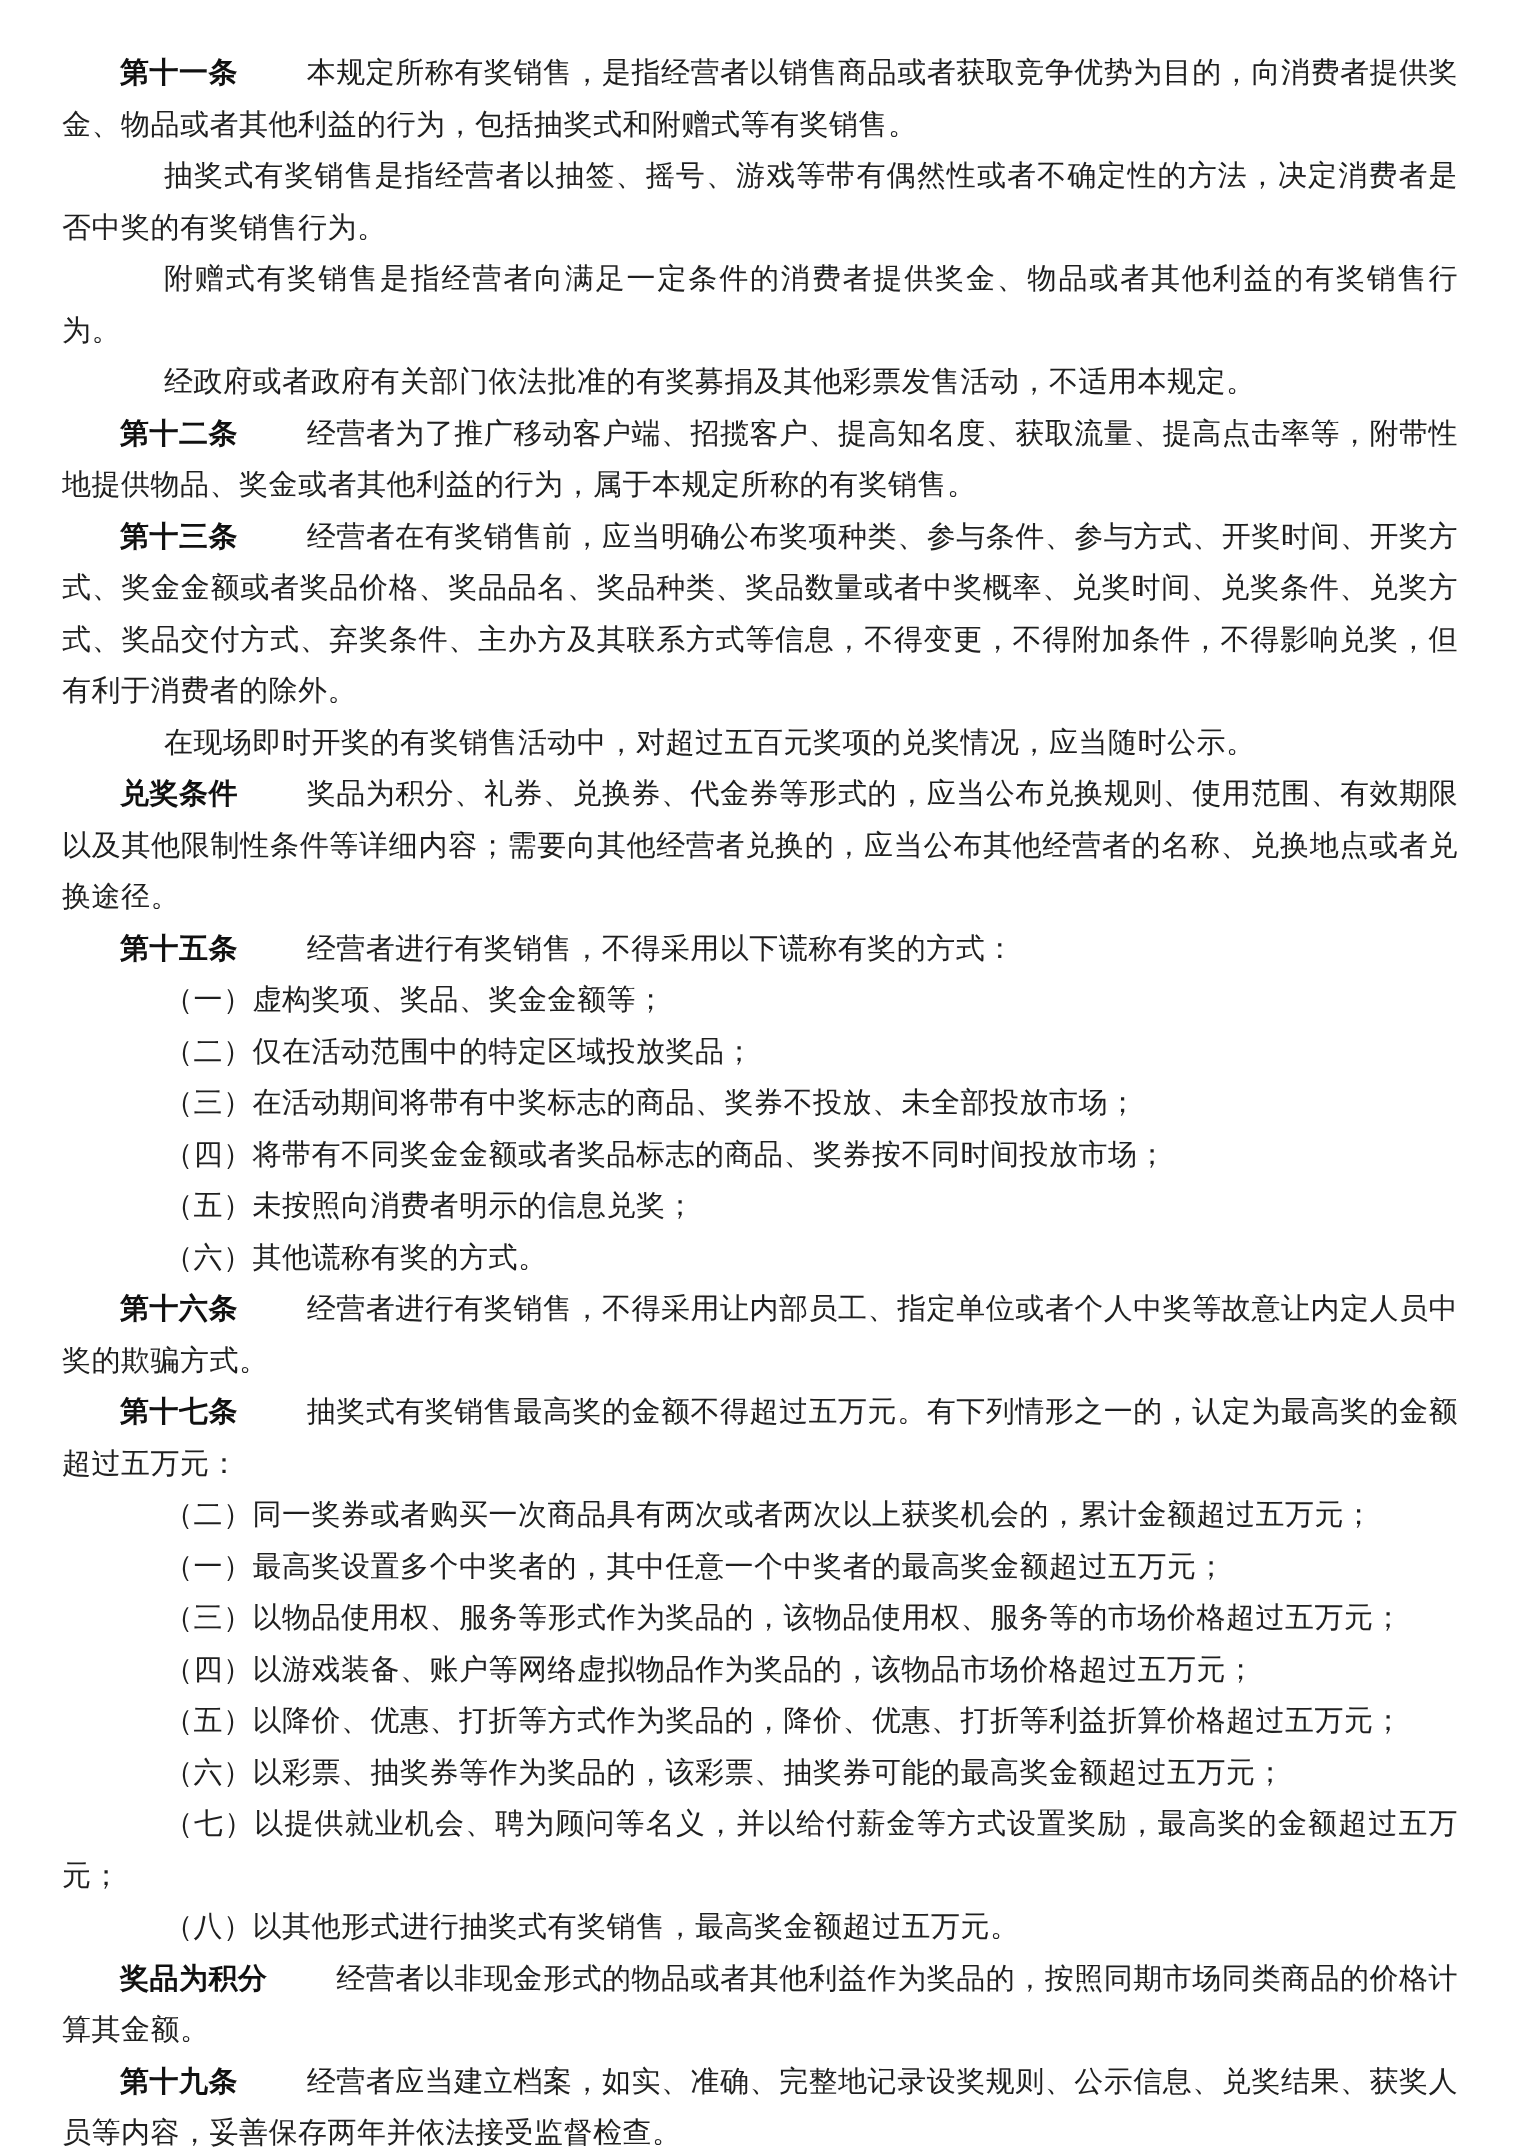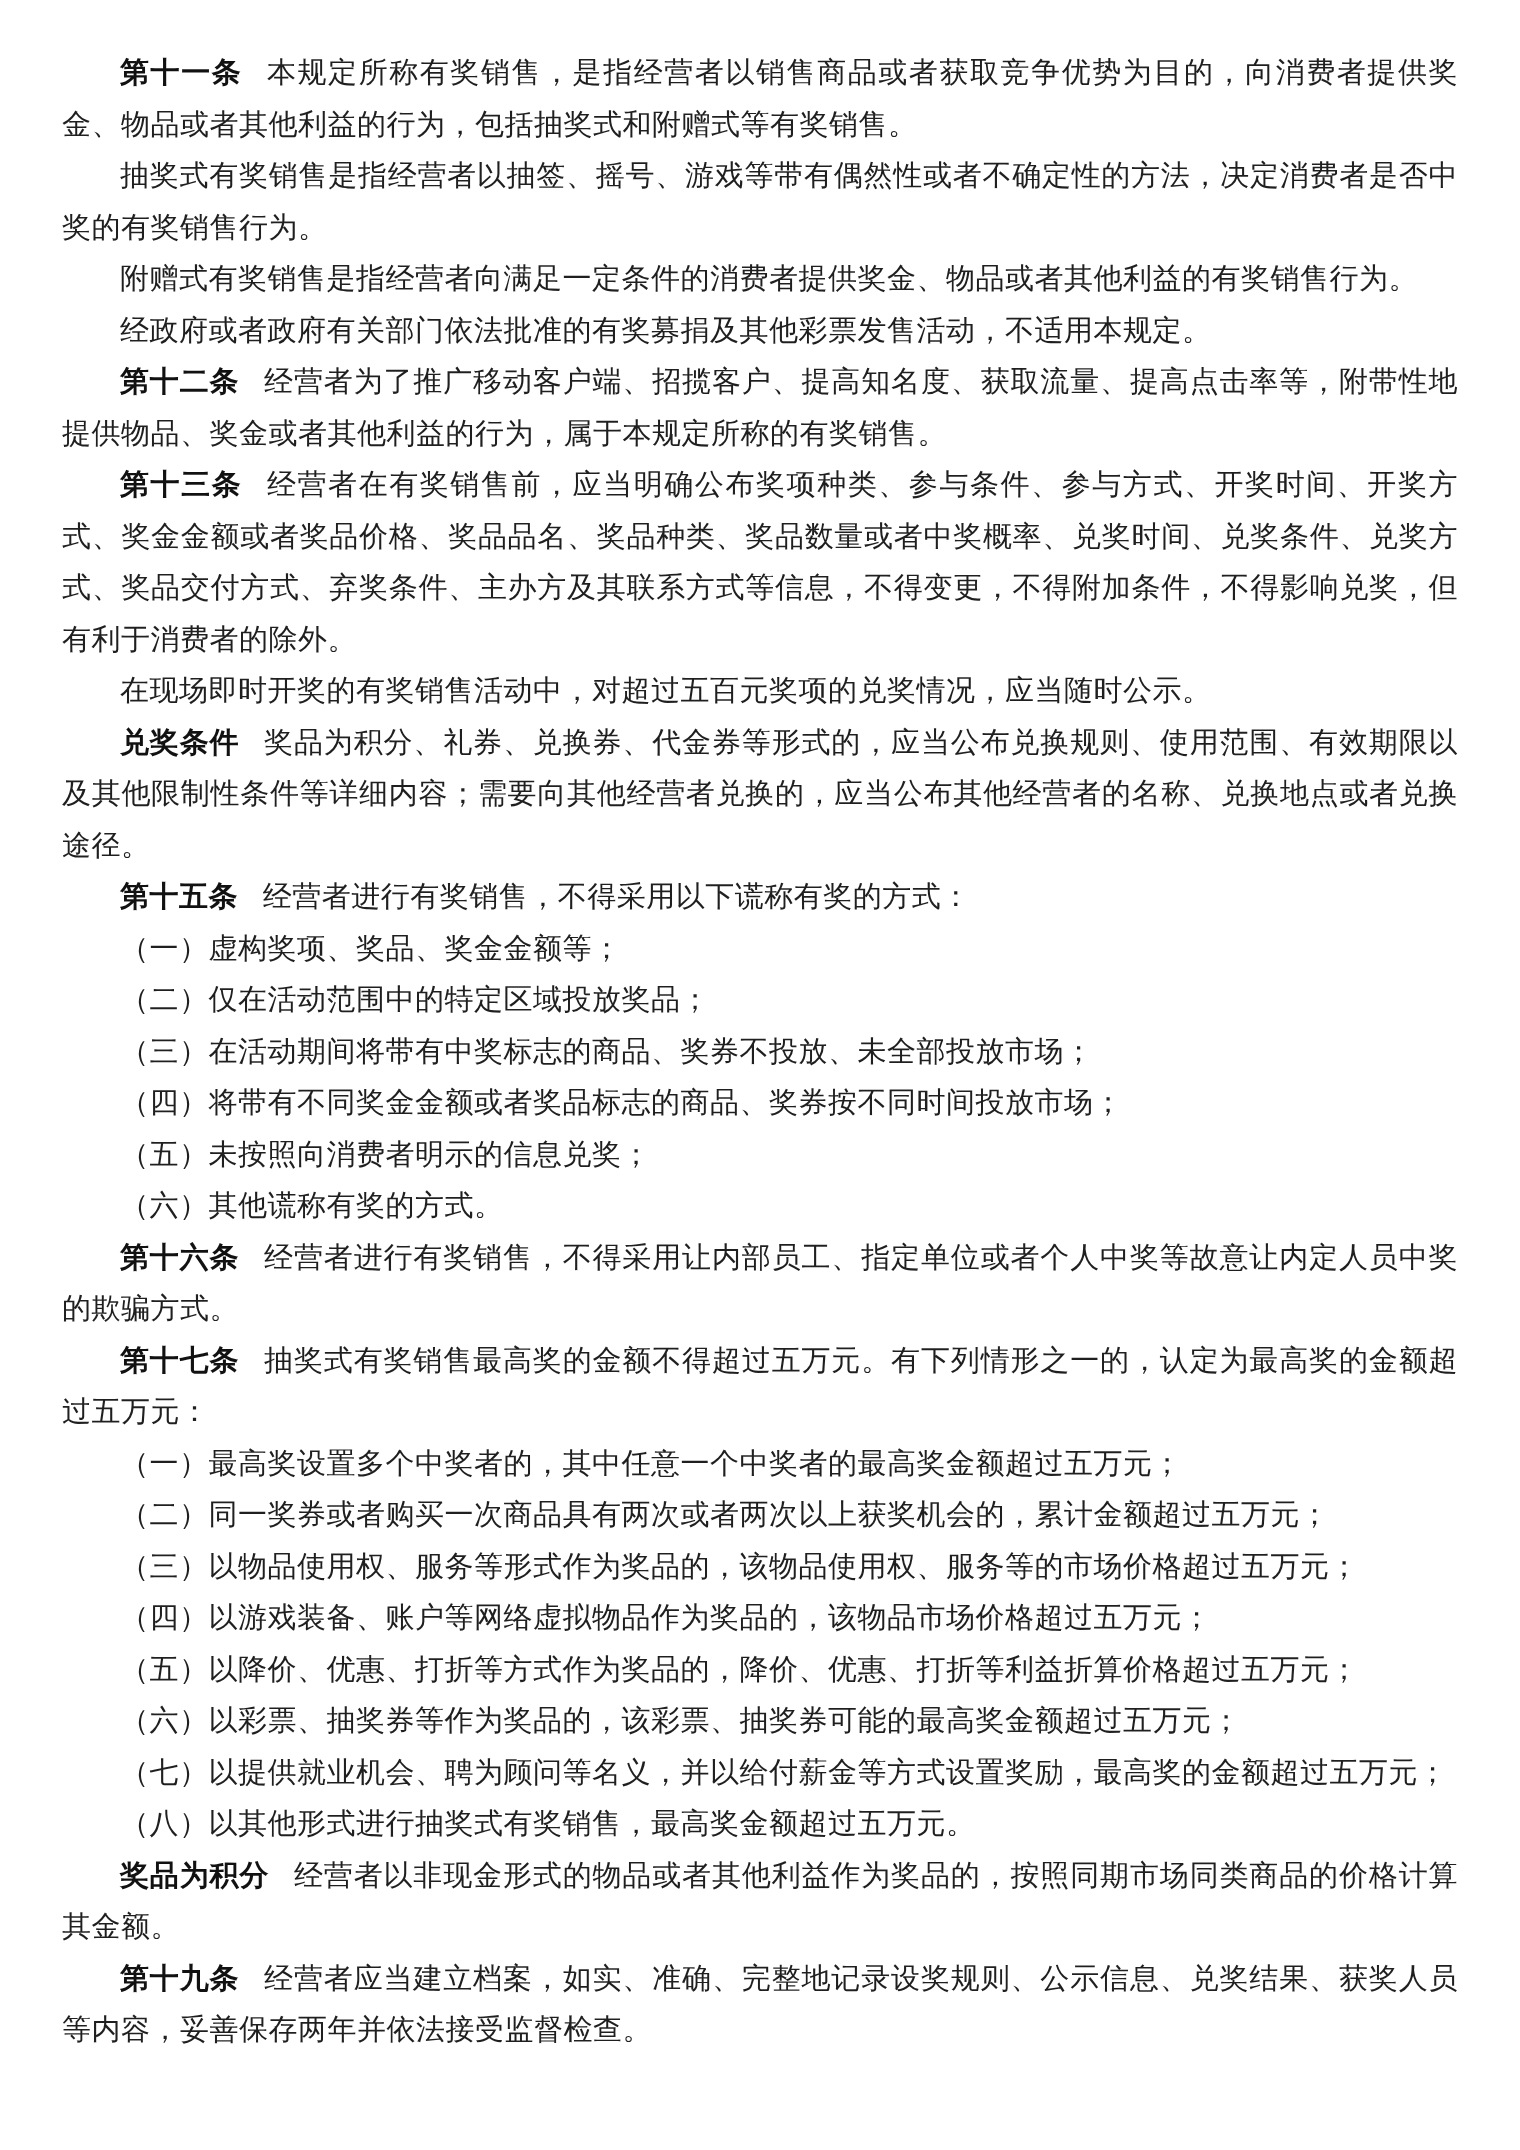--- a/index.html
+++ b/index.html
@@ -34,20 +34,21 @@
   }
   .article-label {
     font-family: "Liberation Sans", "DejaVu Sans", sans-serif;
     font-weight: bold;
     color: #111111;
     margin-right: 0.85em;
     margin-top: 40px;
   }
   .para-text {
     white-space: normal;
+    margin-left: 44px;
   }
 </style>
 </head>
 <body>
 
 <div class="page">
   <div class="doc-body" id="doc-body">
 
       <p class="para">
         <span class="article-label">第十一条</span><span class="para-text">本规定所称有奖销售，是指经营者以销售商品或者获取竞争优势为目的，向消费者提供奖金、物品或者其他利益的行为，包括抽奖式和附赠式等有奖销售。</span>
@@ -111,25 +112,25 @@
 
       <p class="para">
         <span class="article-label">第十六条</span><span class="para-text">经营者进行有奖销售，不得采用让内部员工、指定单位或者个人中奖等故意让内定人员中奖的欺骗方式。</span>
       </p>
 
       <p class="para">
         <span class="article-label">第十七条</span><span class="para-text">抽奖式有奖销售最高奖的金额不得超过五万元。有下列情形之一的，认定为最高奖的金额超过五万元：</span>
       </p>
 
       <p class="para">
-        <span class="para-text">（一）最高奖设置多个中奖者的，其中任意一个中奖者的最高奖金额超过五万元；</span>
+        <span class="para-text">（二）同一奖券或者购买一次商品具有两次或者两次以上获奖机会的，累计金额超过五万元；</span>
       </p>
 
       <p class="para">
-        <span class="para-text">（二）同一奖券或者购买一次商品具有两次或者两次以上获奖机会的，累计金额超过五万元；</span>
+        <span class="para-text">（一）最高奖设置多个中奖者的，其中任意一个中奖者的最高奖金额超过五万元；</span>
       </p>
 
       <p class="para">
         <span class="para-text">（三）以物品使用权、服务等形式作为奖品的，该物品使用权、服务等的市场价格超过五万元；</span>
       </p>
 
       <p class="para">
         <span class="para-text">（四）以游戏装备、账户等网络虚拟物品作为奖品的，该物品市场价格超过五万元；</span>
       </p>
 

